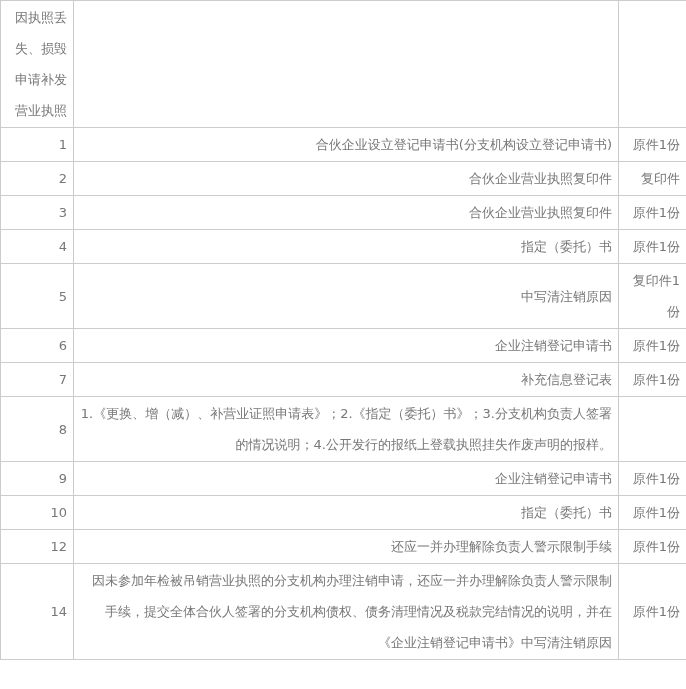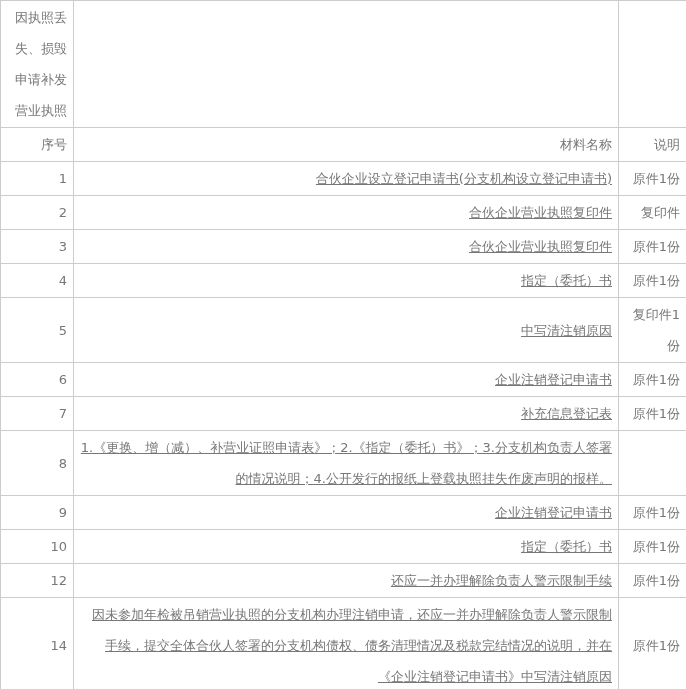--- a/index.html
+++ b/index.html
@@ -25,41 +25,36 @@
     padding: 1px 6px;
     overflow: hidden;
     margin-left: 14px;
   }
   col.c-no   { width: 73px; }
   col.c-name { width: 545px; }
   col.c-note { width: 68px; }
   tr.row-category td { height: 123px; }
   tr.row-header td, tr.row-item td { height: 29px; }
   td.cell-note { padding: 1px 1px; }
-  td.cell-name { padding: 1px 7px; text-decoration: underline; }
+  td.cell-name { padding: 1px 7px; }
 </style>
 </head>
 <body>
 
 <table class="materials">
   <colgroup>
     <col class="c-no">
     <col class="c-name">
     <col class="c-note">
   </colgroup>
   <tbody>
     <tr class="row-category">
       <td class="cell-category">因执照丢失、损毁申请补发营业执照</td>
       <td></td>
       <td></td>
-    </tr>
-    <tr class="row-header">
-      <td>序号</td>
-      <td>材料名称</td>
-      <td>说明</td>
     </tr>
     <tr class="row-item">
         <td class="cell-no">1</td>
         <td class="cell-name">合伙企业设立登记申请书(分支机构设立登记申请书)</td>
         <td class="cell-note">原件1份</td>
       </tr>
       <tr class="row-item">
         <td class="cell-no">2</td>
         <td class="cell-name">合伙企业营业执照复印件</td>
         <td class="cell-note">复印件</td>

